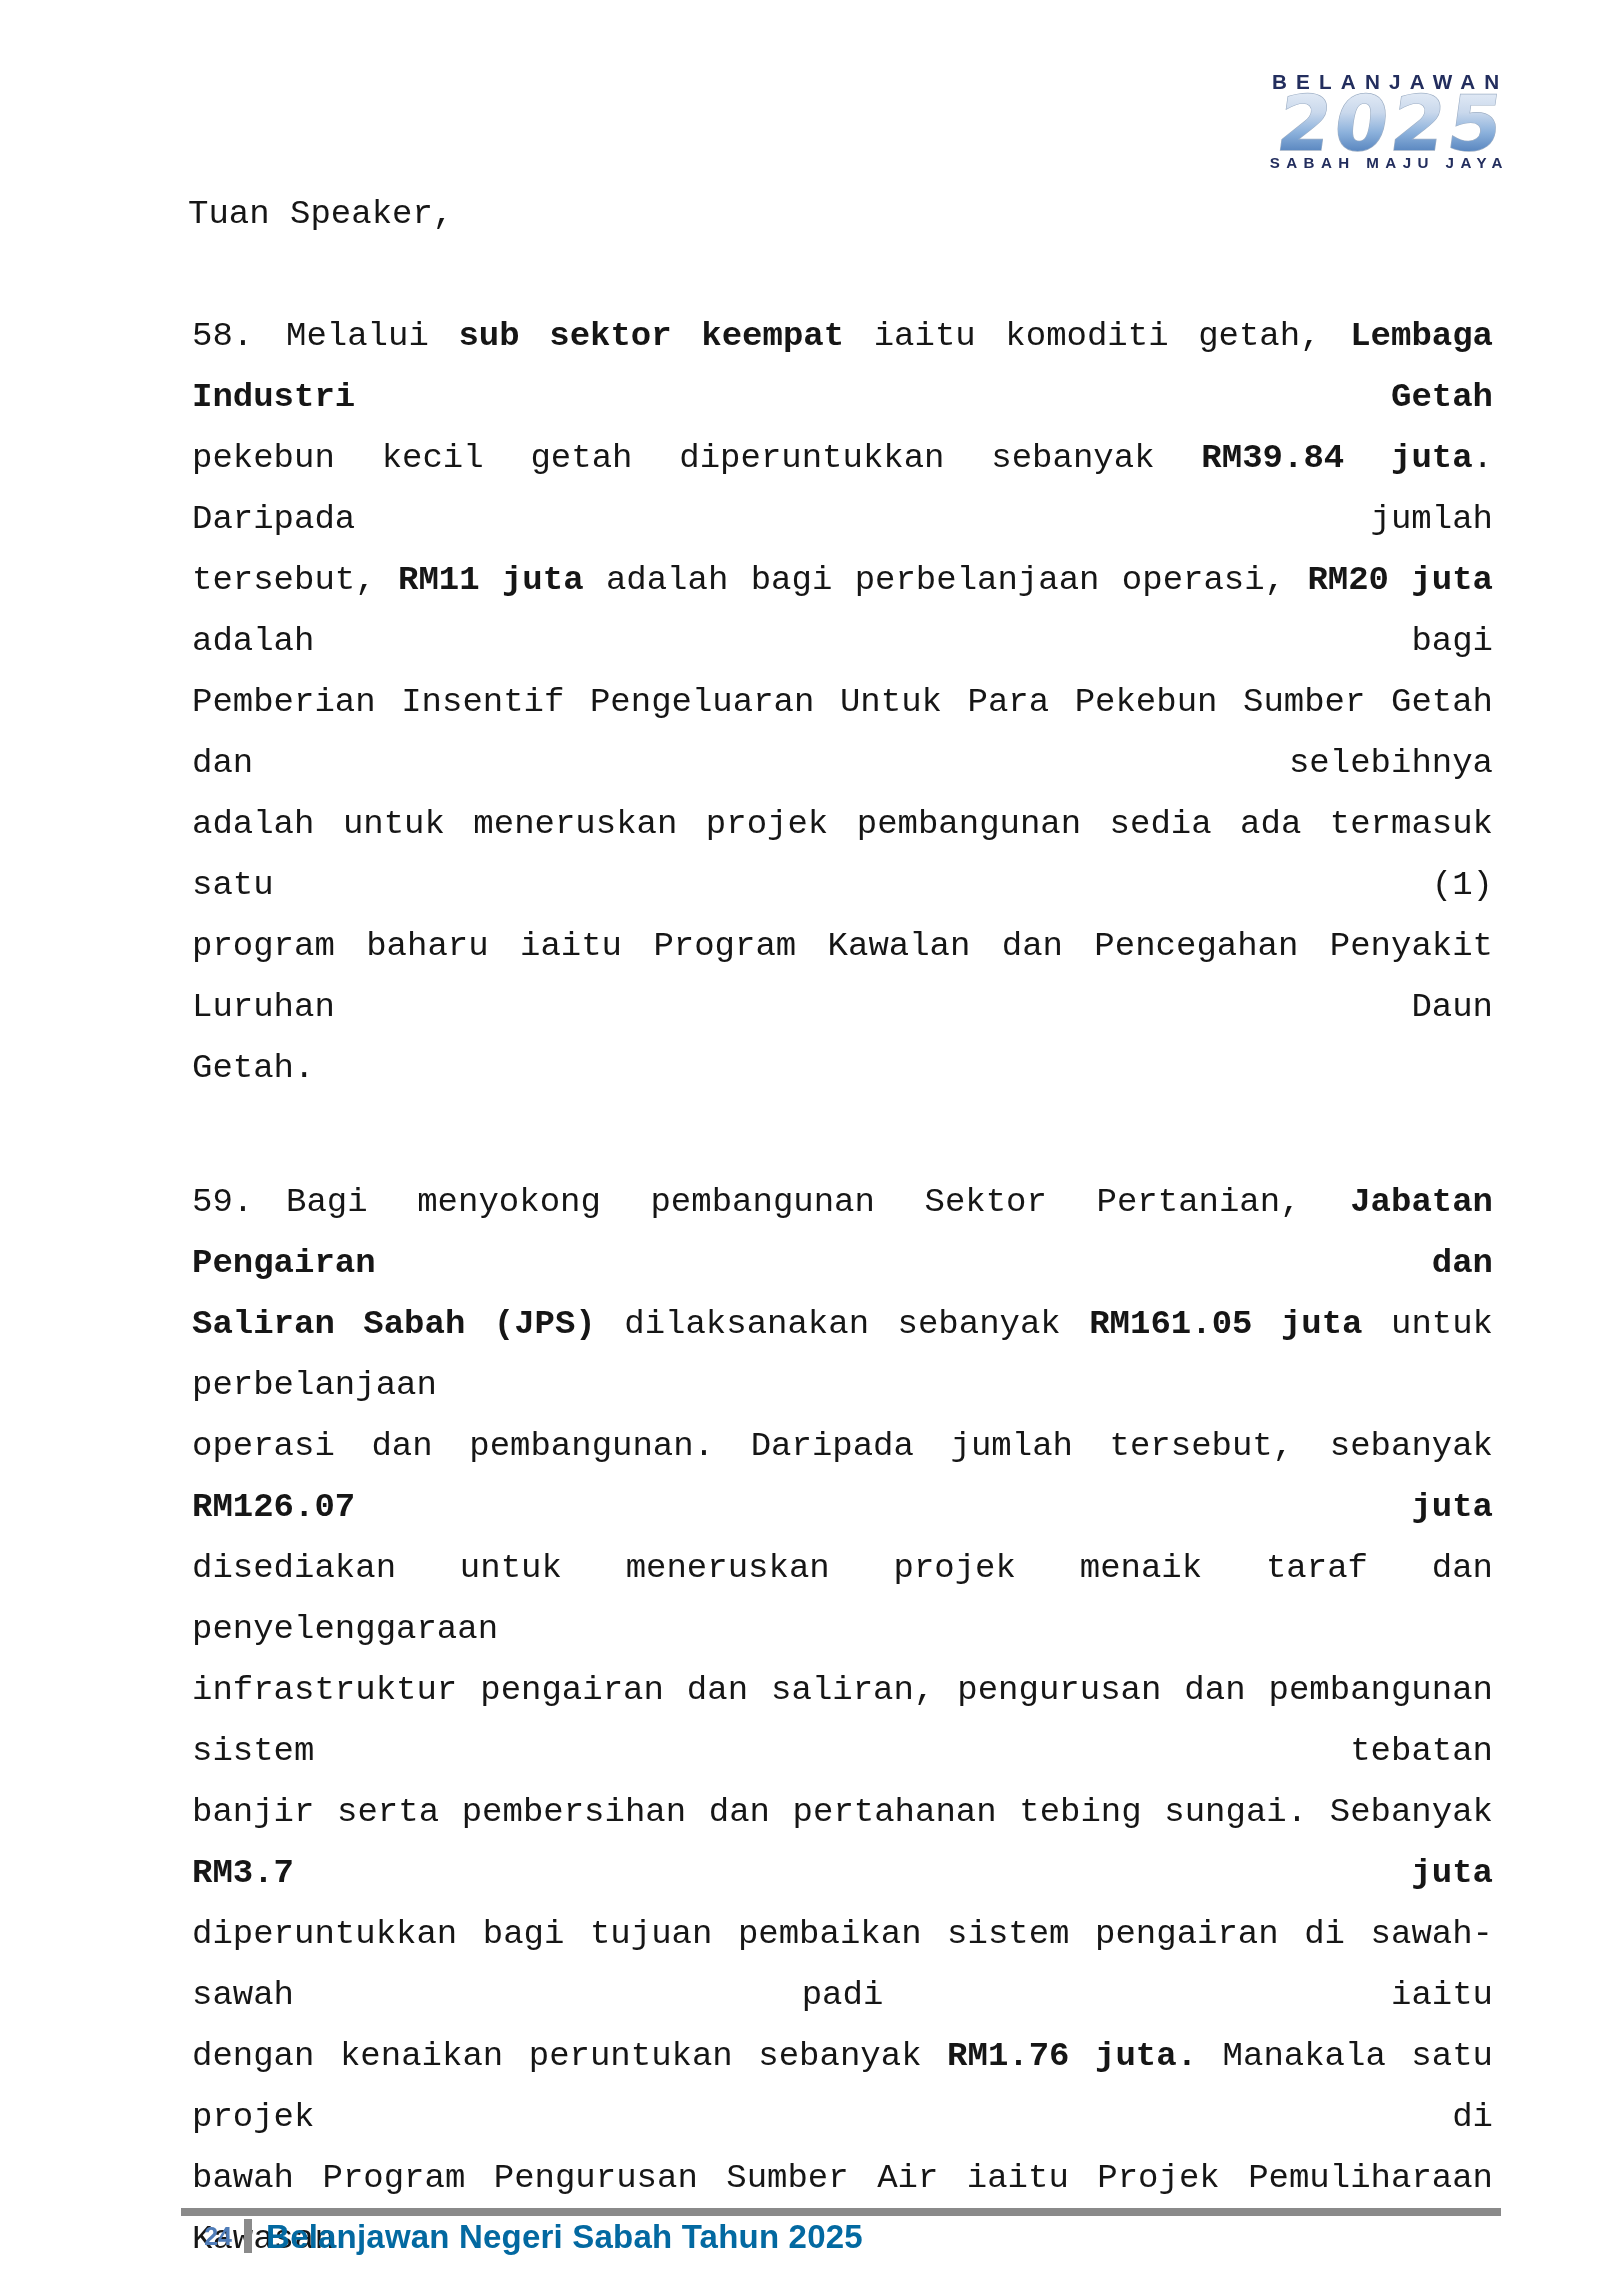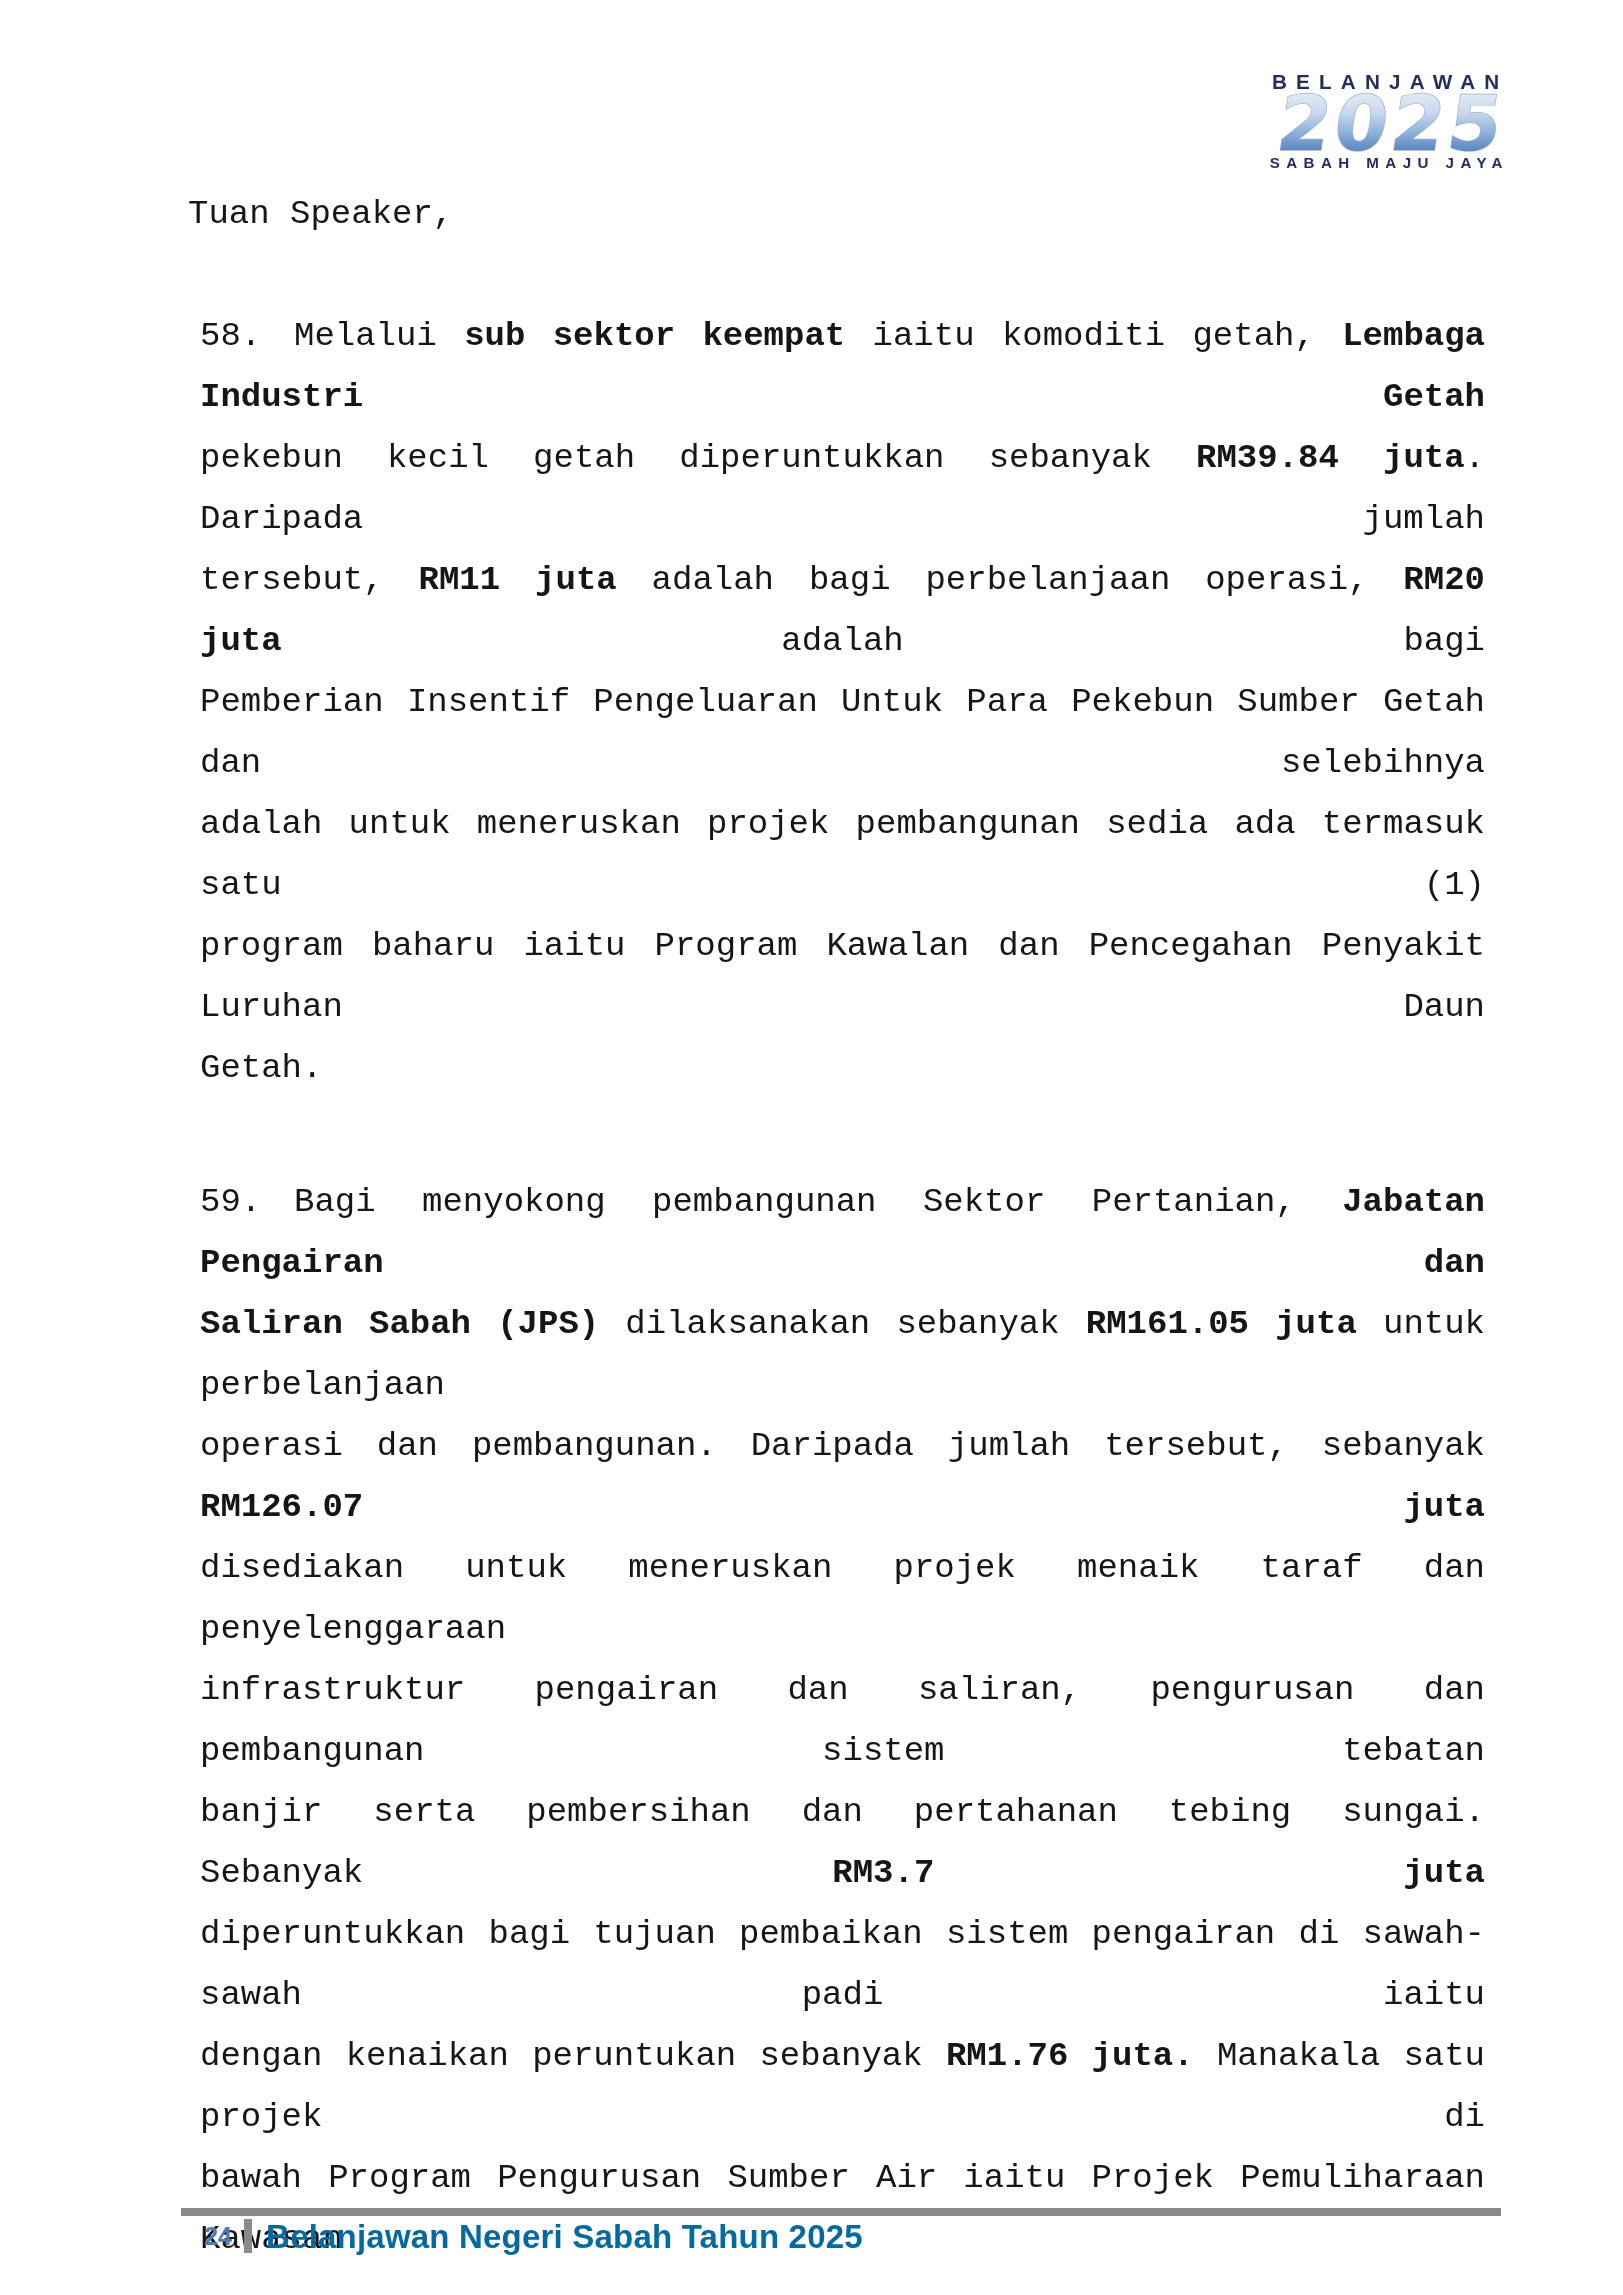--- a/index.html
+++ b/index.html
@@ -13,21 +13,21 @@
   .logo svg{display:block;width:262px;height:124px;}
   .lg-top{font-family:"Liberation Sans",sans-serif;font-weight:bold;font-size:22.5px;letter-spacing:10px;}
   .lg-year{font-family:"DejaVu Sans",sans-serif;font-weight:bold;font-size:83px;letter-spacing:4px;}
   .lg-tag{font-family:"Liberation Sans",sans-serif;font-weight:bold;font-size:16.5px;letter-spacing:7px;}
   
   .doc-body{
     position:absolute;left:188px;top:184px;width:1309px;
     font-size:34px;line-height:61px;color:#161616;font-family:Liberation Mono, monospace;
   }
   .salutation{margin:0;}
-  .para{margin:12px;}
+  .para{margin:4px;}
   .para-58{margin-top:61px;}
   .para-59{margin-top:73px;}
   .tline{text-align:justify;text-align-last:justify;white-space:normal;}
   .tline.tlast{text-align-last:left;}
   .pnum{display:inline-block;width:94px;}
   b{font-weight:bold;}
   
   .footer-rule{position:absolute;left:181px;top:2208px;width:1320px;height:8.3px;}
   .footer-row{
     position:absolute;left:181px;top:2216px;width:1320px;height:37px;

